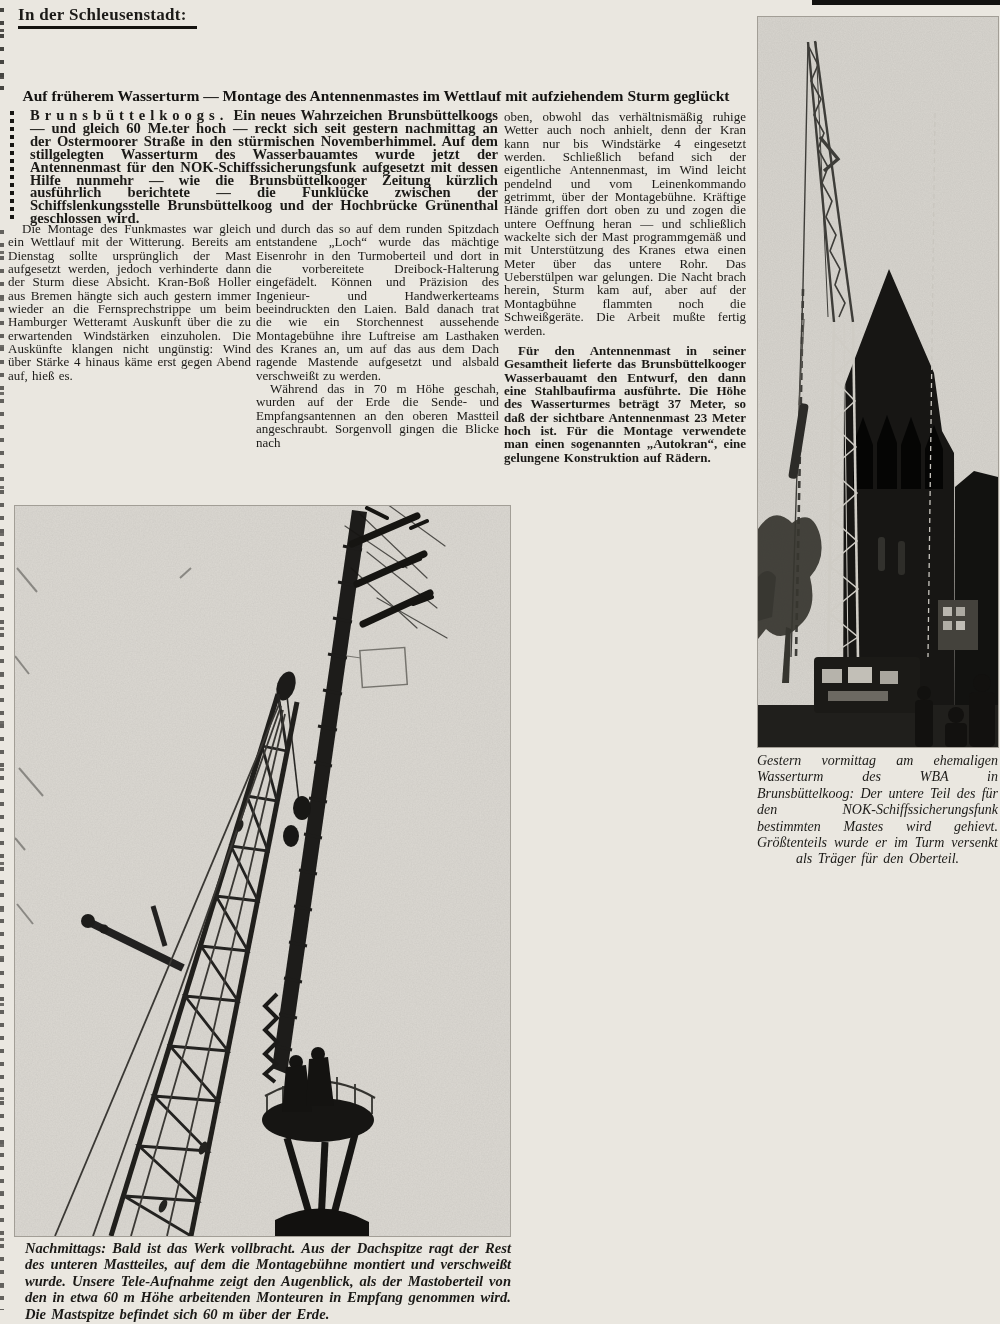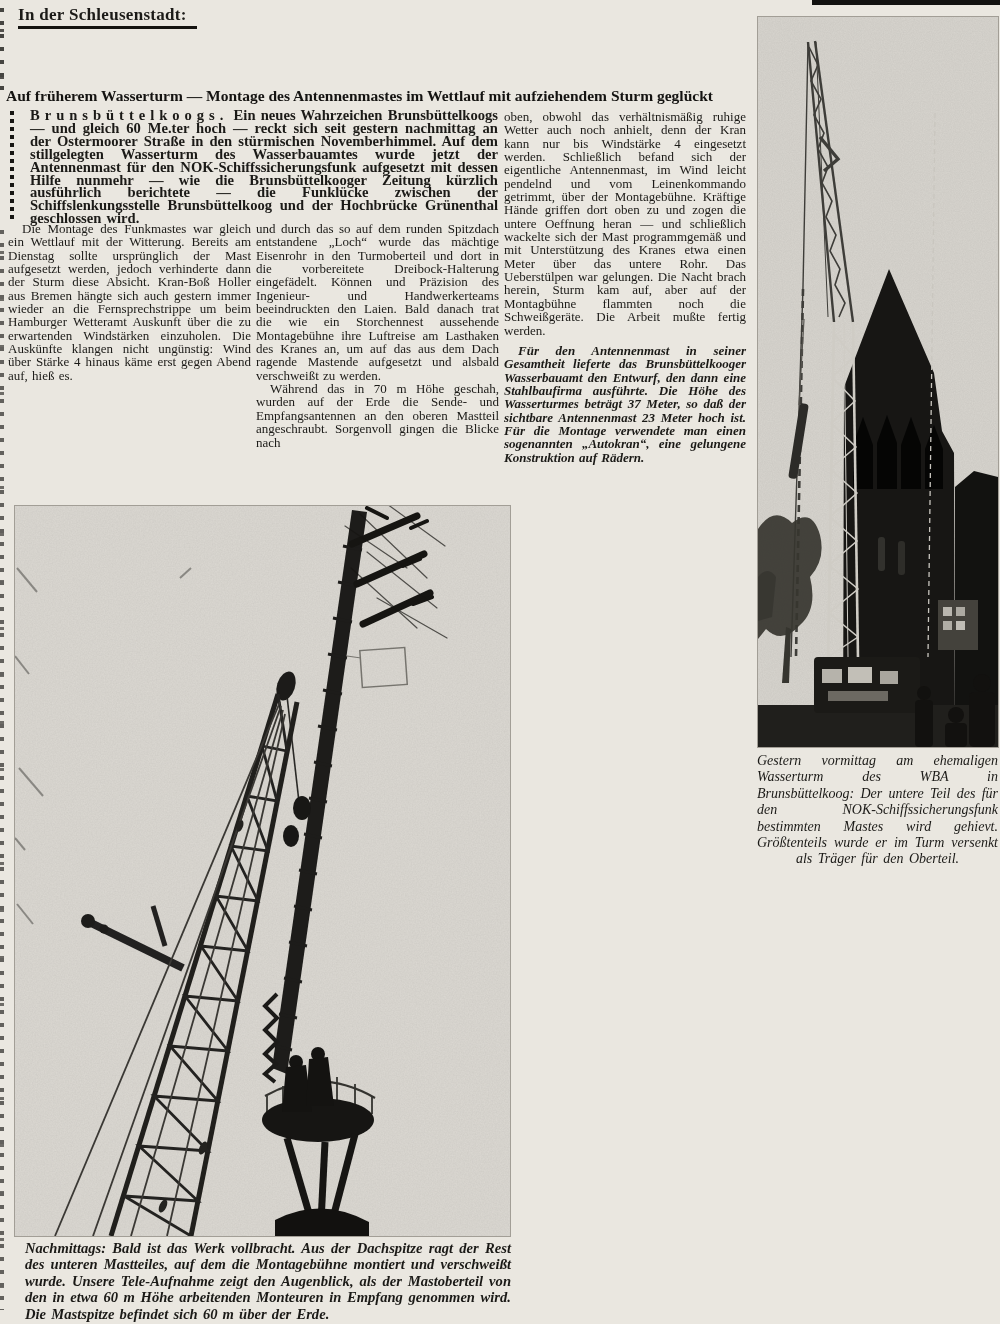--- a/index.html
+++ b/index.html
@@ -27,35 +27,35 @@
     font-size:17px; font-weight:bold; white-space:nowrap;
     border-bottom:3px solid #141310; padding:0 10px 1px 0; letter-spacing:.3px;
   }
   .headline{
     position:absolute; left:28px; top:23px; width:706px;
     font-size:51px; font-weight:bold; text-align:center; white-space:nowrap;
     letter-spacing:-1px; line-height:1.05; color:#131210;
   }
   .subheadline{
     position:absolute; left:6px; top:87px; width:740px;
-    font-size:15.5px; font-weight:bold; text-align:left; white-space:nowrap; color:#141311;
+    font-size:15.5px; font-weight:bold; text-align:center; white-space:nowrap; color:#141311;
   }
   .lead{
     position:absolute; left:30px; top:109px; width:468px;
     font-size:14.6px; font-weight:bold; line-height:12.9px;
     text-align:justify; word-spacing:1.5px;
   }
   .lead .loc{letter-spacing:.34em;}
   .bodycol{
     position:absolute; width:243px;
     font-size:13px; line-height:13.35px; text-align:justify; word-spacing:1px;
   }
   .bodycol p{margin:0;}
   .bodycol p.ind{text-indent:14px;}
-  .bodycol p.boldp{font-weight:bold; margin-top:7px;font-style:italic;}
+  .bodycol p.boldp{font-weight:bold; margin-top:7px;}
   #col1{left:8px;  top:222px;}
   #col2{left:256px; top:222px;}
   #col3{left:504px; top:110px; width:242px;}
 
   .photo{position:absolute; border:1px solid #a29e96; background:#d8d5cf;}
   #photo-right{left:757px; top:16px; width:240px; height:730px;}
   #photo-bottom{left:14px; top:505px; width:495px; height:730px;}
   .photo svg{display:block;}
 
   .caption-right{

